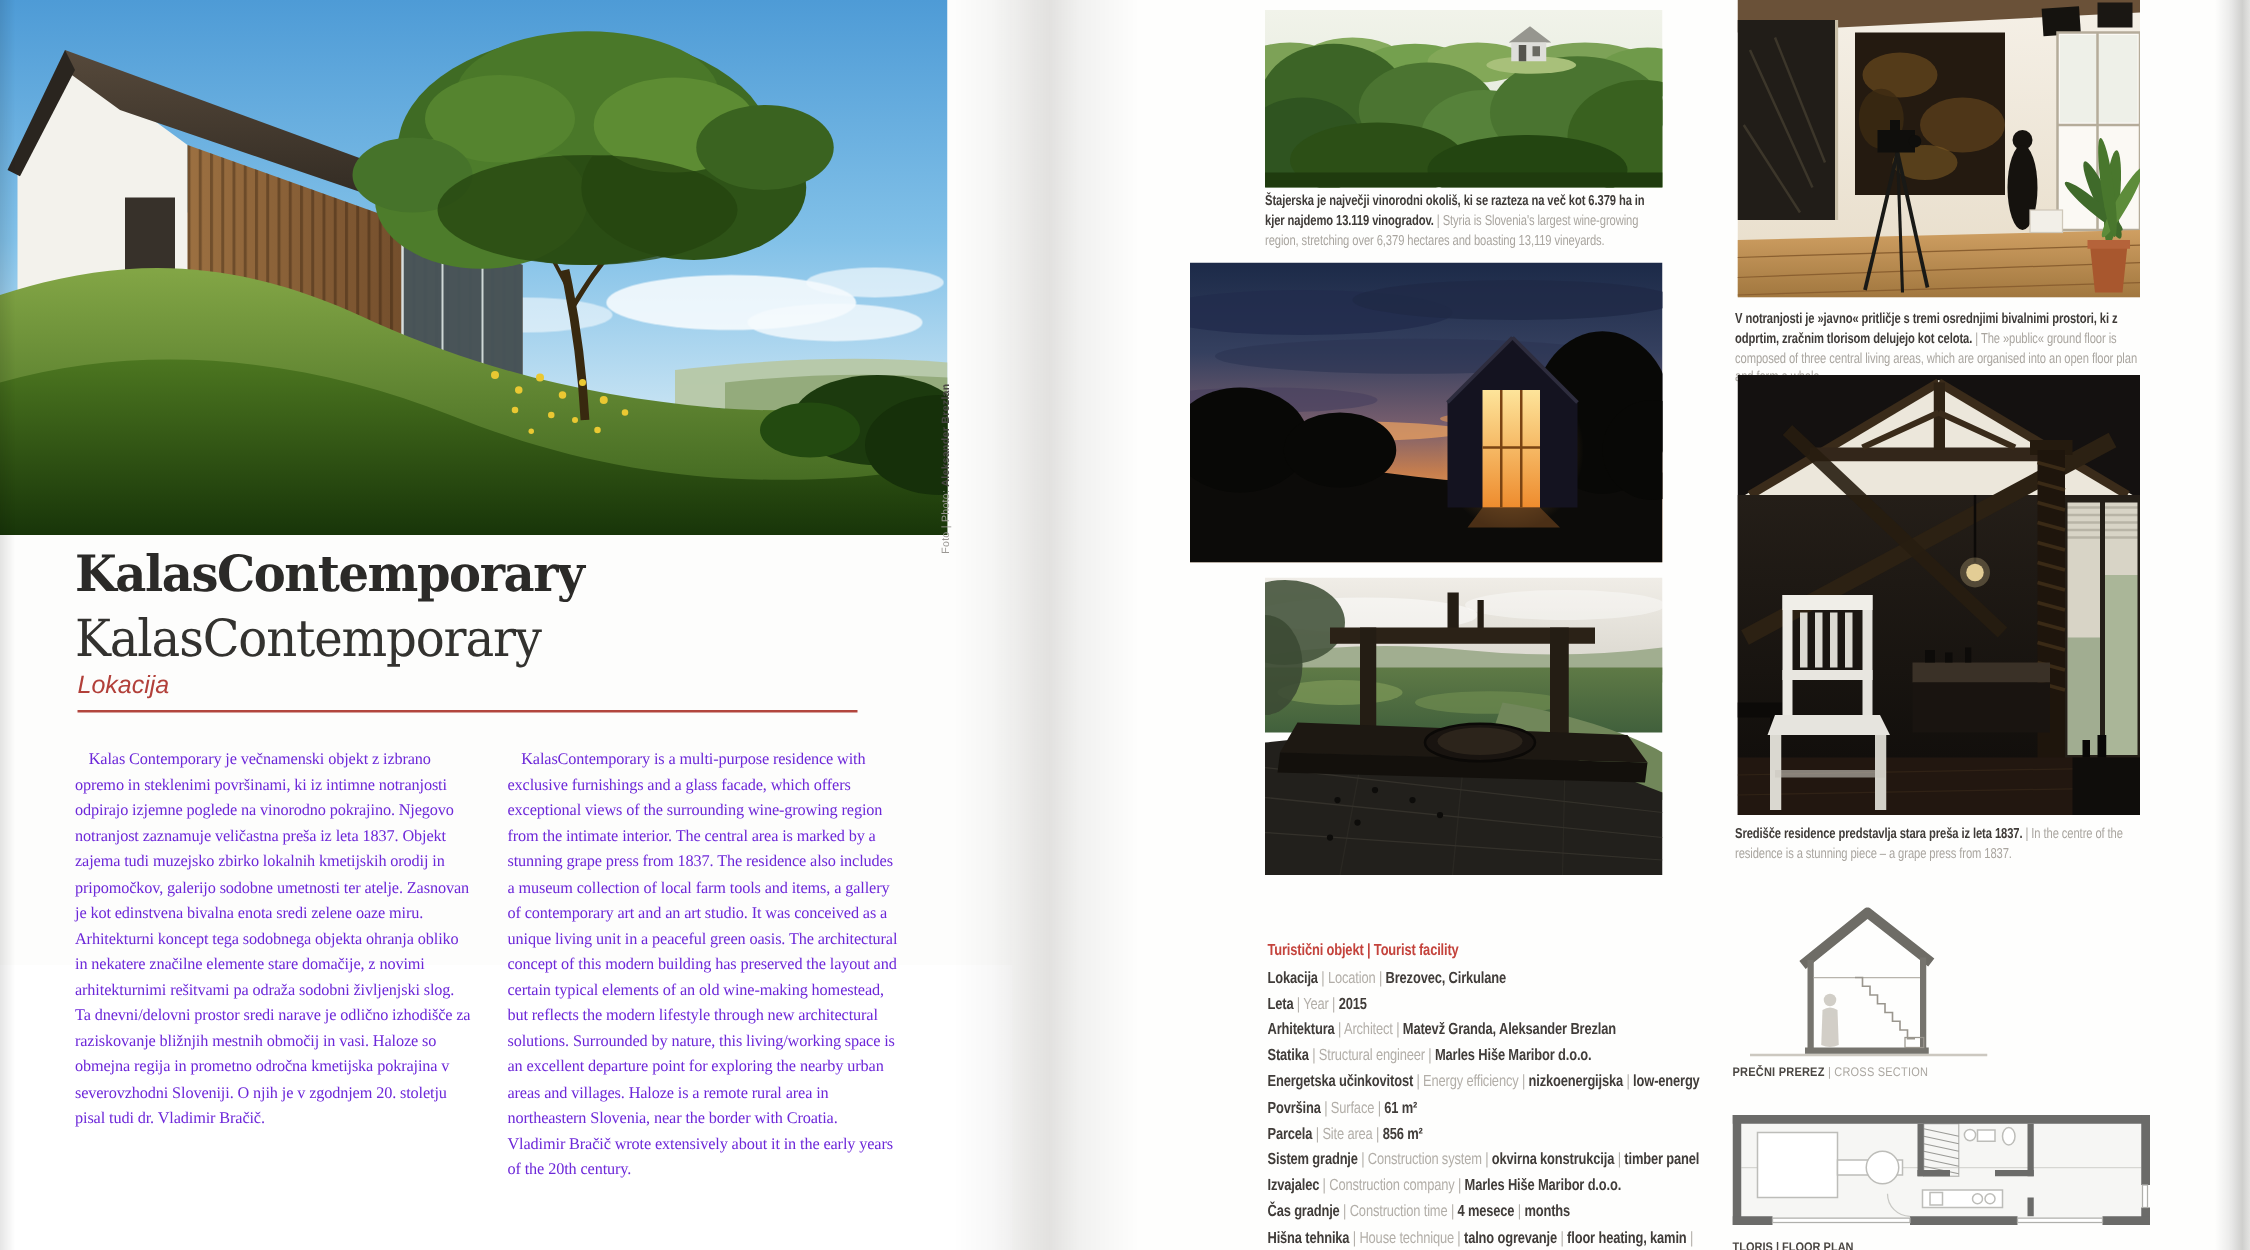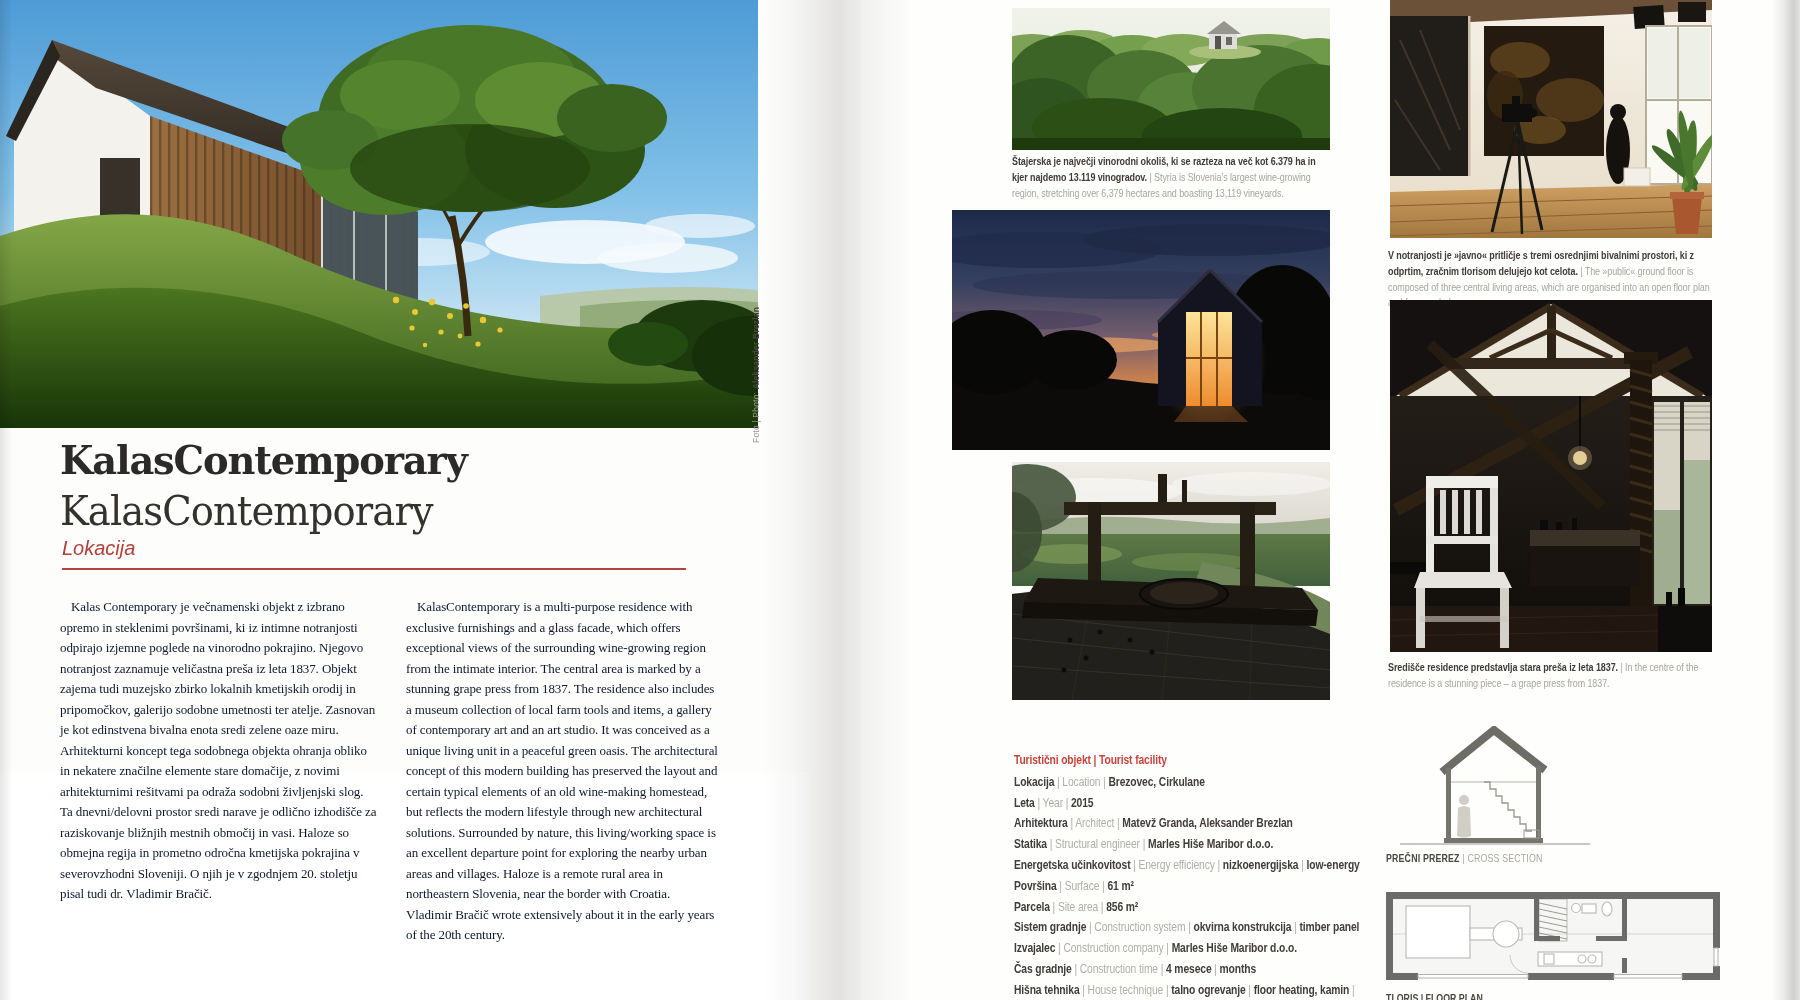--- a/index.html
+++ b/index.html
@@ -28,21 +28,21 @@
   #photo-credit .cr-name{color:#4a4744;font-weight:bold;}
 
   #title-bold{left:60px;top:436px;font-family:"DejaVu Serif",serif;font-weight:bold;
     font-size:40px;letter-spacing:-1.2px;color:#2b2a28;transform:scaleX(0.96);transform-origin:left top;}
   #title-regular{left:60px;top:487px;font-family:"DejaVu Serif",serif;font-weight:400;
     font-size:41px;letter-spacing:-1px;color:#33322f;transform:scaleX(0.94);transform-origin:left top;}
   #subtitle{left:62px;top:537px;font-style:italic;font-size:20px;color:#b2403a;}
   #title-rule{left:62px;top:568px;width:624px;height:2px;background:#b2463e;}
 
   .body-col{top:597px;width:318px;font-family:"Liberation Serif","DejaVu Serif",serif;
-    font-size:13px;line-height:20.5px;color:#0f172a;text-indent:11px;letter-spacing:-0.1px;}
+    font-size:13px;line-height:20.5px;color:#6d28d9;text-indent:11px;letter-spacing:-0.1px;}
   #body-sl{left:60px;}
   #body-en{left:386px;width:312px;margin-left:20px;}
 
   
   .caption{font-size:11.5px;line-height:15.8px;letter-spacing:-0.1px;
     transform:scaleX(0.78);transform-origin:left top;}
   .cap-sl{font-weight:bold;color:#3f3b38;}
   .cap-en{color:#a9a59f;}
   #caption-1{left:1012px;top:154px;width:410px;}
   #caption-2{left:1388px;top:248px;width:424px;}

